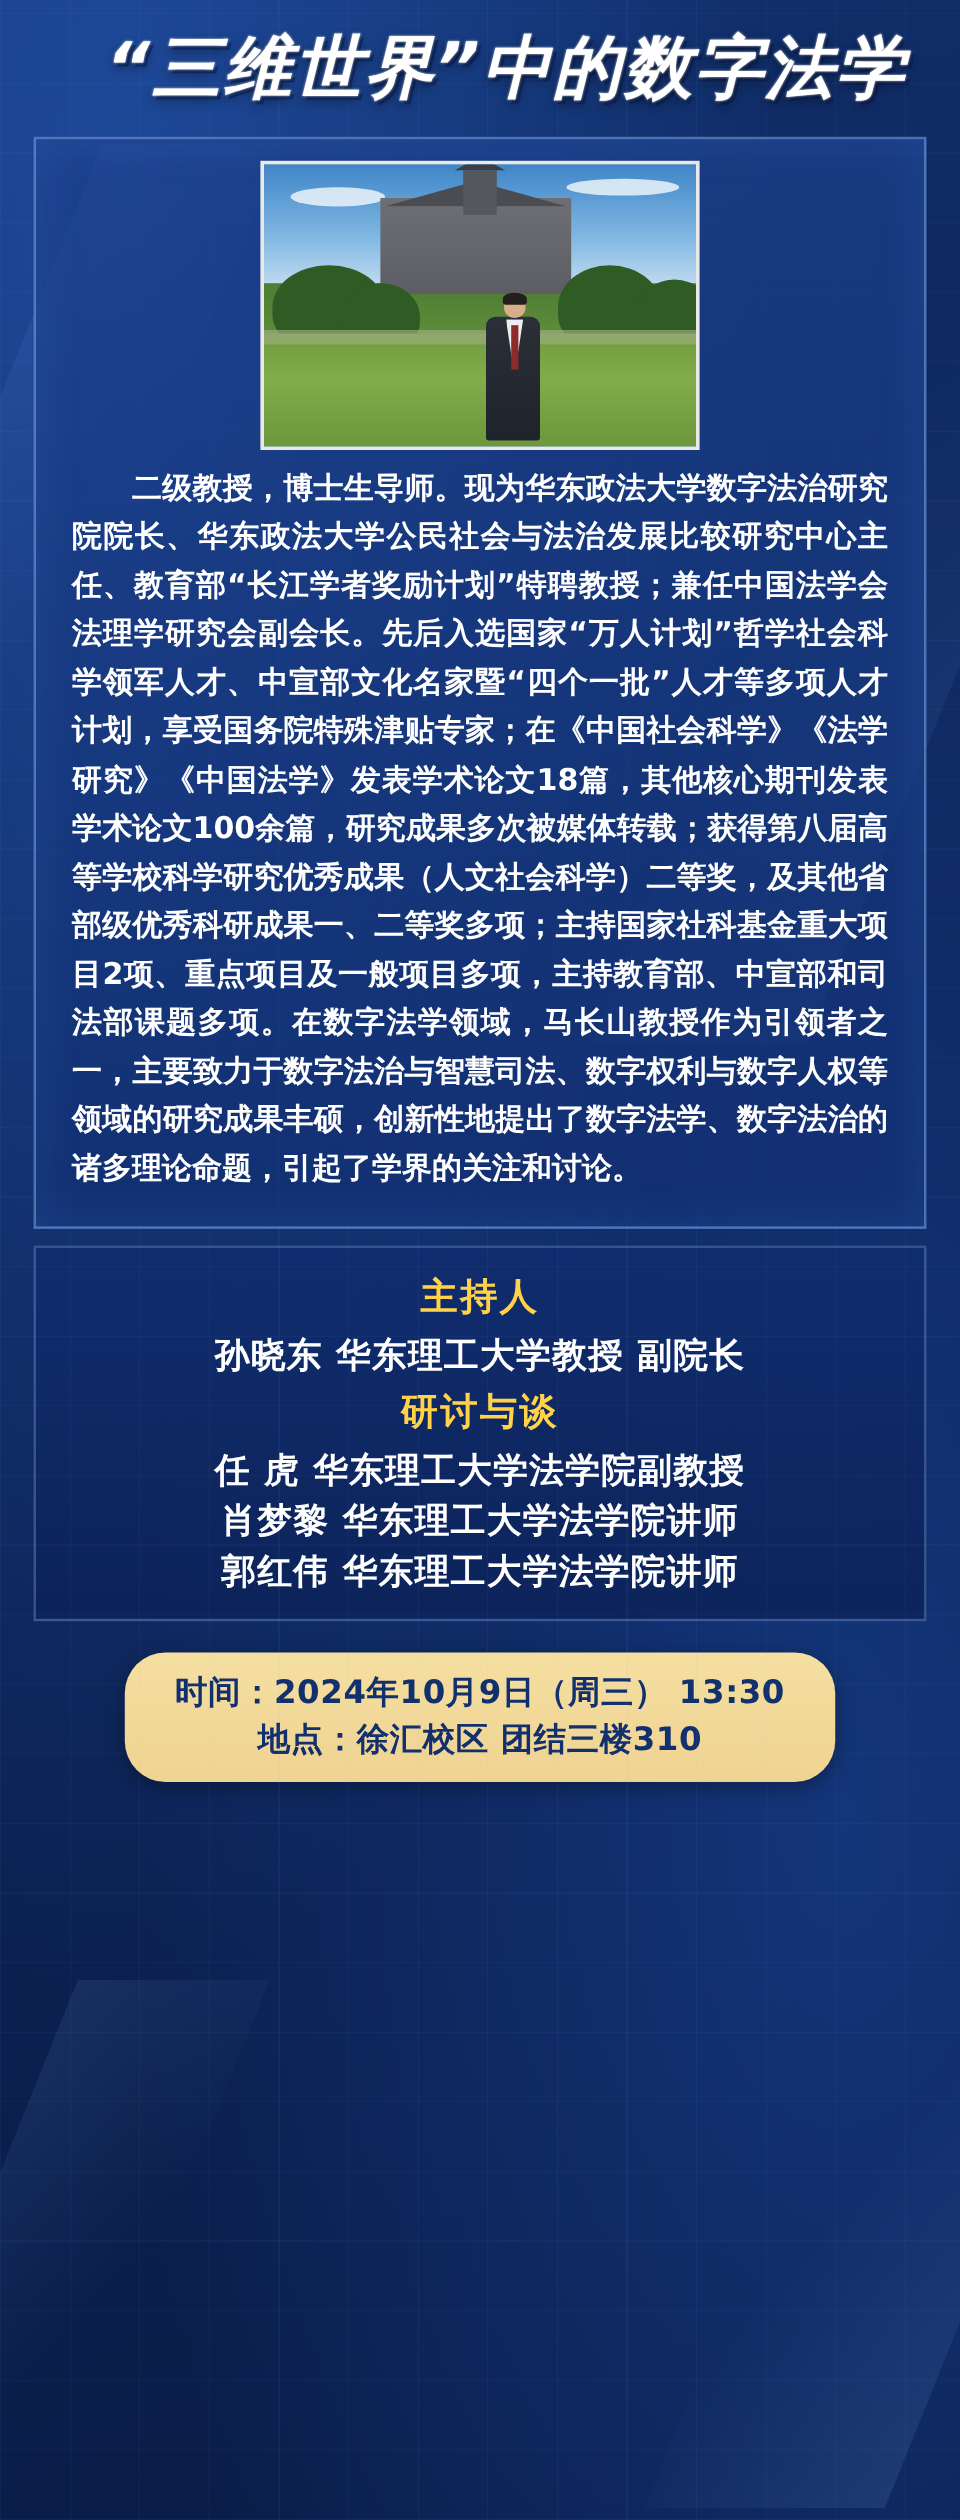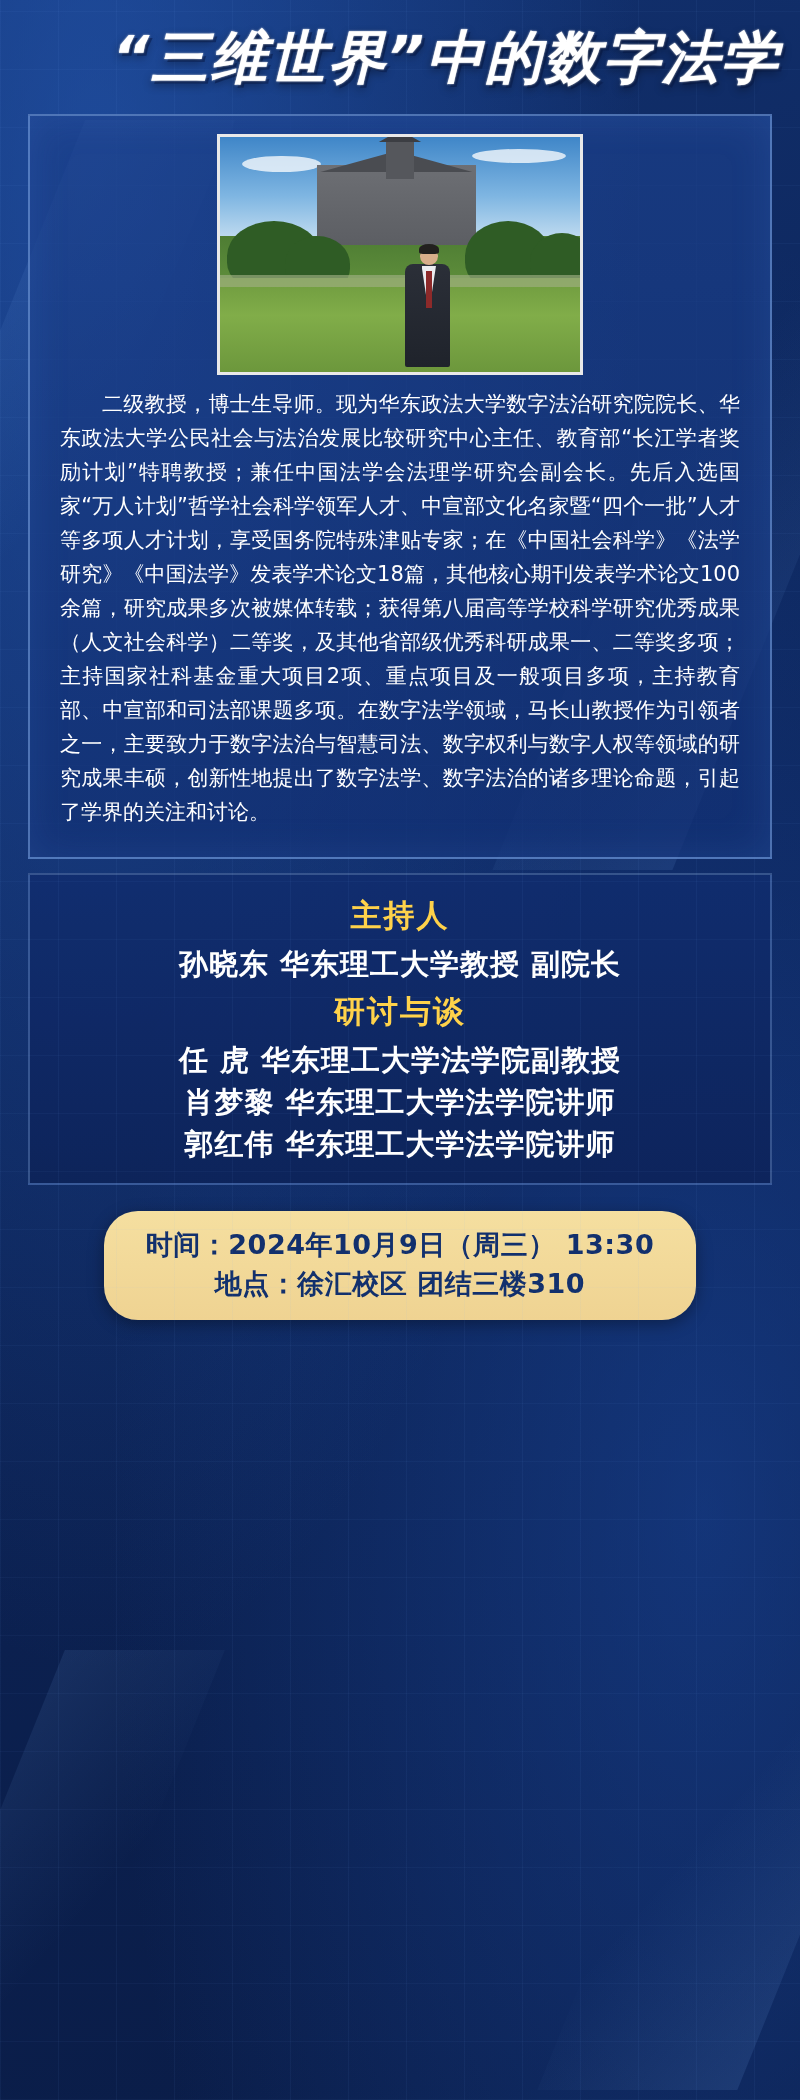--- a/index.html
+++ b/index.html
@@ -39,21 +39,21 @@
     transform: skewX(-22deg);
   }
   .deco-1 { left: -40px; top: 120px; width: 150px; height: 620px; }
   .deco-2 { right: -30px; top: 90px; width: 180px; height: 780px; background: linear-gradient(295deg, rgba(130,185,255,0.10) 0%, rgba(130,185,255,0) 70%); }
   .deco-3 { left: -20px; bottom: 30px; width: 160px; height: 420px; }
   .deco-4 { right: -10px; bottom: 10px; width: 200px; height: 360px; background: linear-gradient(295deg, rgba(130,185,255,0.12) 0%, rgba(130,185,255,0) 70%); }
 
   .title-wrap {
     position: relative;
     padding: 26px 20px 18px 20px;
-    text-align: right;
+    text-align: center;
     margin-left: 44px;
   }
   .main-title {
     font-family: "DejaVu Sans", "Liberation Sans", sans-serif;
     font-size: 57px;
     font-weight: bold;
     letter-spacing: 2px;
     line-height: 1.12;
     color: #ffffff;
     text-shadow:
@@ -115,26 +115,27 @@
     font-size: 35px;
     font-weight: bold;
     letter-spacing: 1px;
   }
   .speaker-label { color: #ffffff; }
   .speaker-name { color: #ffd24a; }
 
   .bio {
     color: #ffffff;
     font-family: "DejaVu Sans", "Liberation Sans", sans-serif;
-    font-size: 21px;
+    font-size: 25px;
     line-height: 1.62;
     text-align: justify;
     text-justify: inter-ideograph;
     padding: 12px 30px 28px 30px;
     text-indent: 2em;
+    font-weight: bold;
   }
 
   .roles {
     margin: 14px 28px 0 28px;
     background: linear-gradient(180deg, rgba(16,44,110,0.85) 0%, rgba(12,34,88,0.85) 100%);
     border: 2px solid rgba(150,195,255,0.30);
     padding: 14px 10px 18px 10px;
     text-align: center;
   }
   .role-head {

